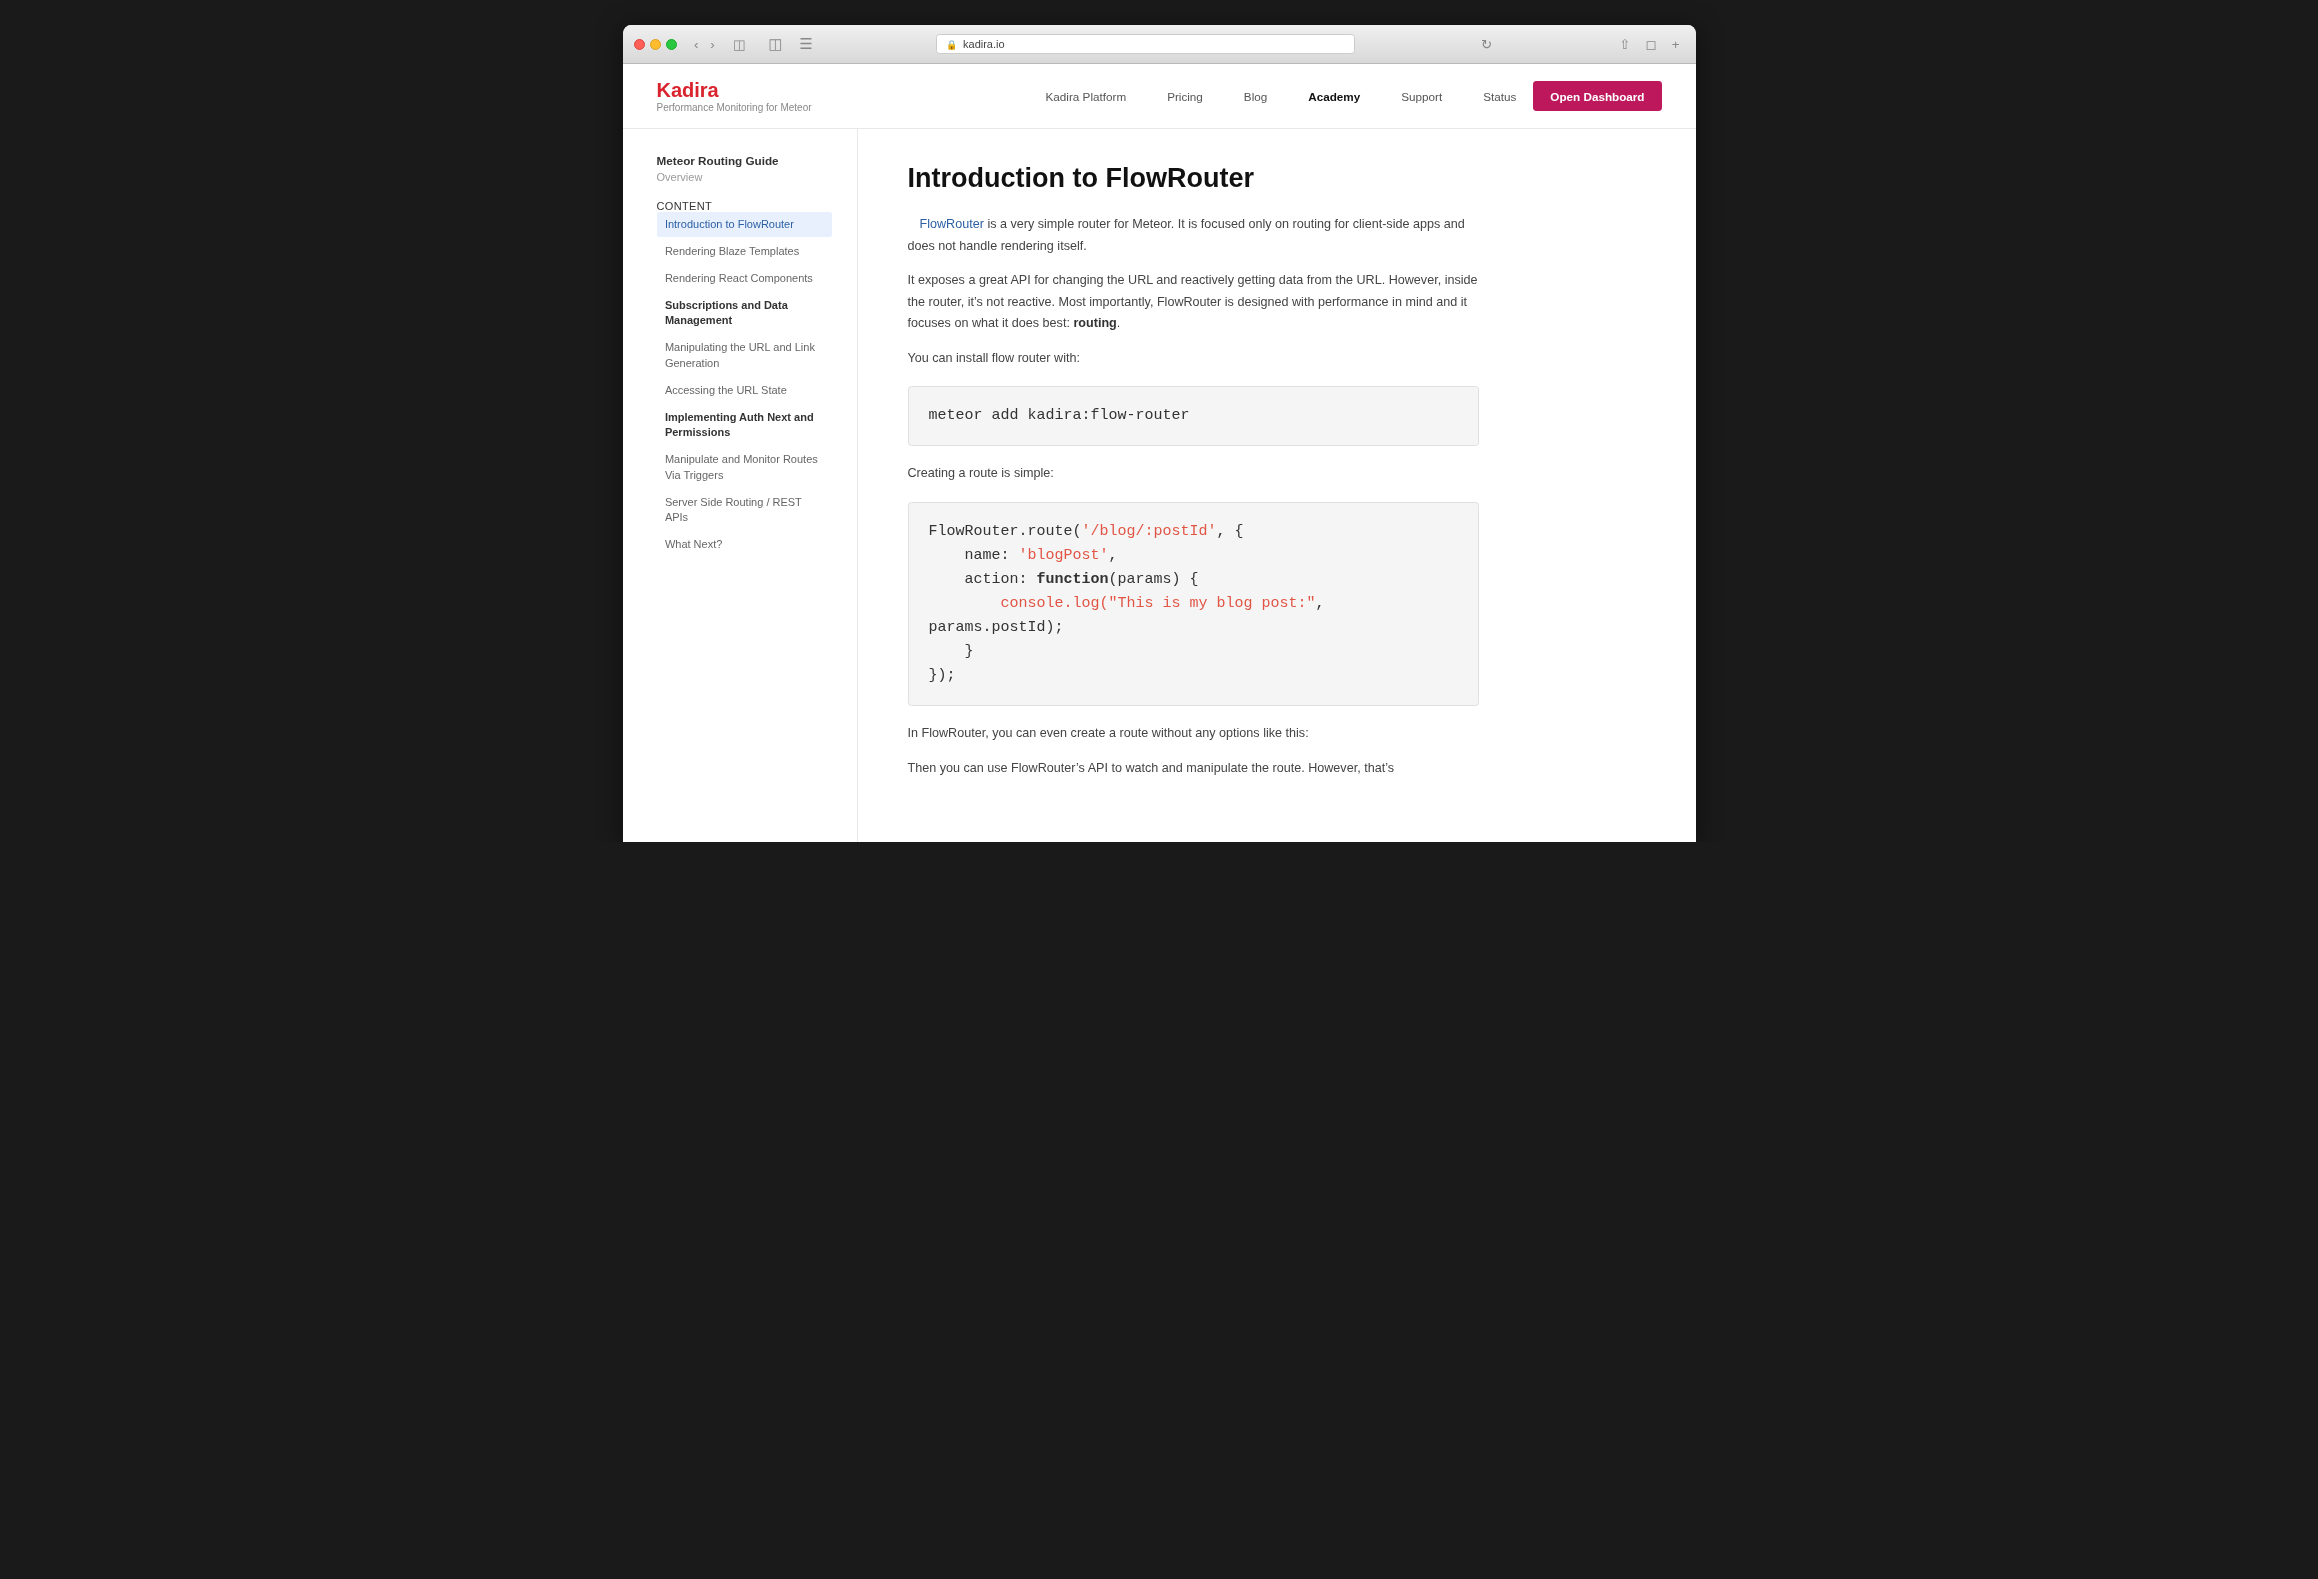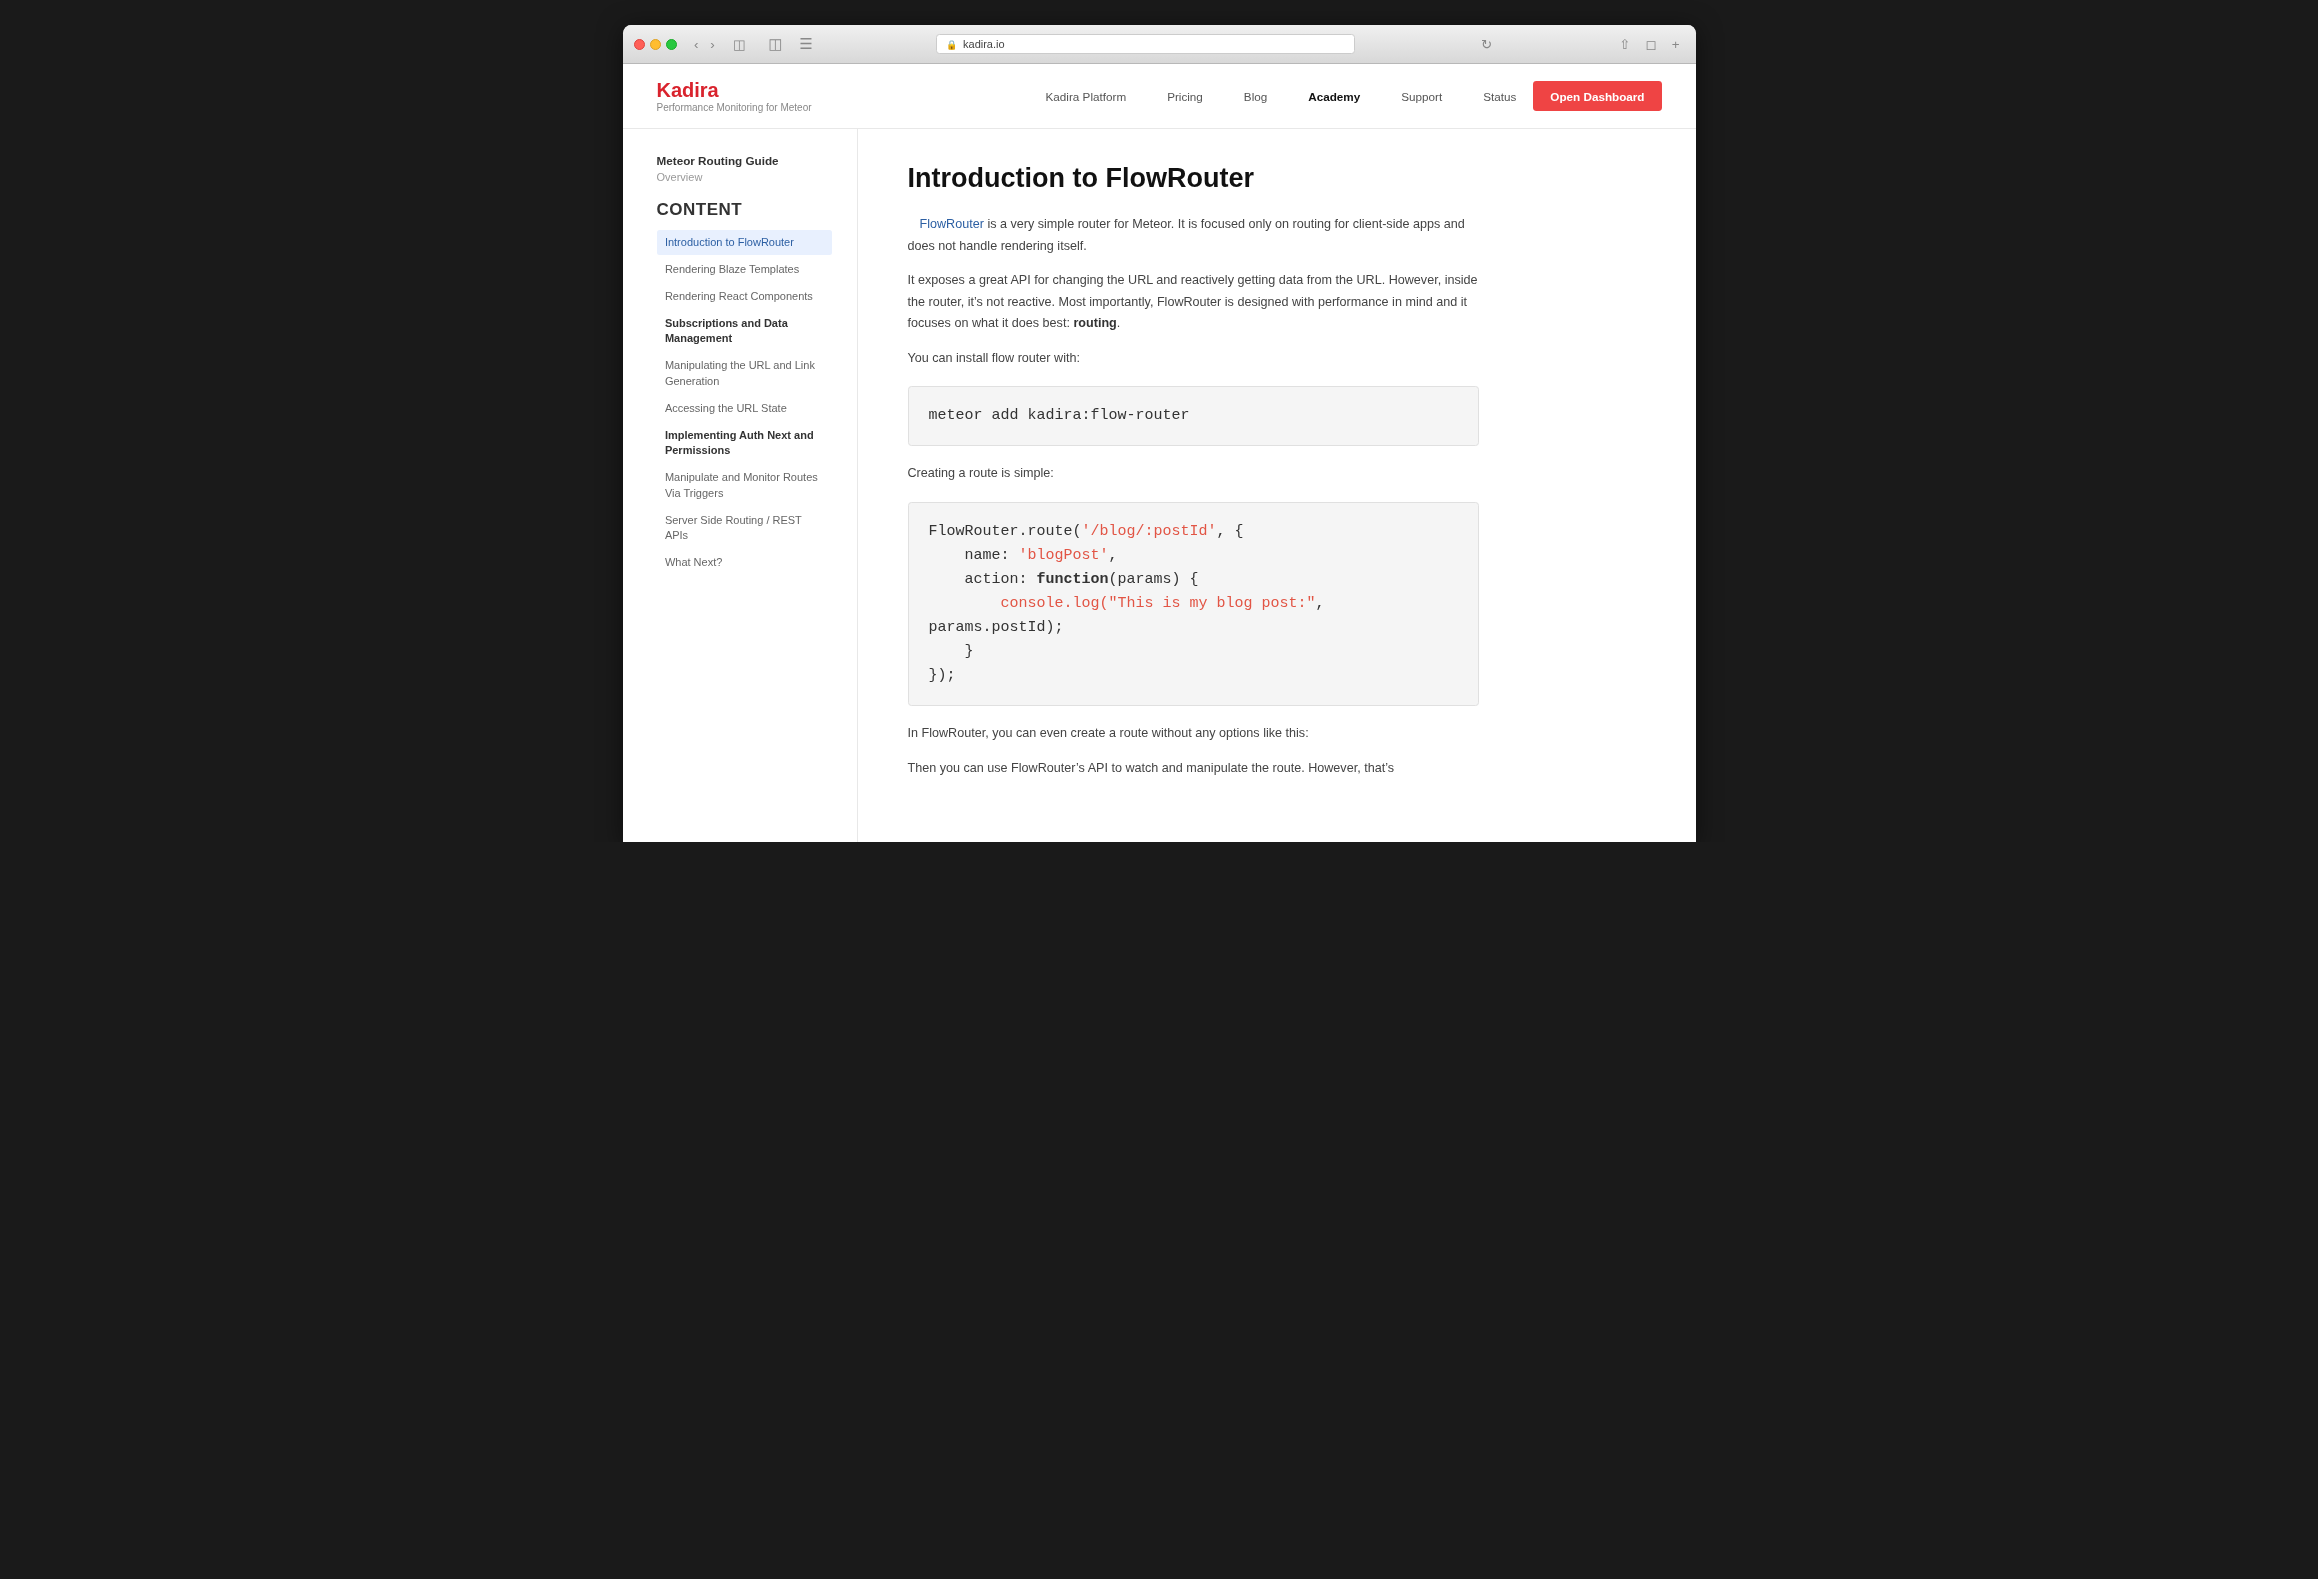--- a/index.html
+++ b/index.html
@@ -142,21 +142,21 @@
       color: #555;
       font-size: 11.7px;
     }
 
     .nav-links a.active {
       font-weight: bold;
       color: #111;
     }
 
     .open-dashboard-btn {
-      background: #ef4444;
+      background: #be185d;
       color: white;
       border: none;
       border-radius: 3.4px;
       padding: 8.4px 17px;
       font-size: 11.7px;
       font-weight: 600;
       cursor: pointer;
       margin-left: 17px;
       text-align: right;
     }
@@ -183,24 +183,24 @@
       margin-bottom: 3.4px;
     }
 
     .sidebar-guide-subtitle {
       font-size: 11px;
       color: #999;
       margin-bottom: 17px;
     }
 
     .sidebar-section-label {
-      font-size: 17px;
-      font-weight: bold;
+      font-size: 11px;
+      font-weight: normal;
       color: #333;
-      margin-bottom: 10px;
+      margin-bottom: 0;
       text-transform: uppercase;
       letter-spacing: 0.03em;
     }
 
     .sidebar-nav {
       list-style: none;
     }
 
     .sidebar-nav li {
       margin-bottom: 1.7px;

